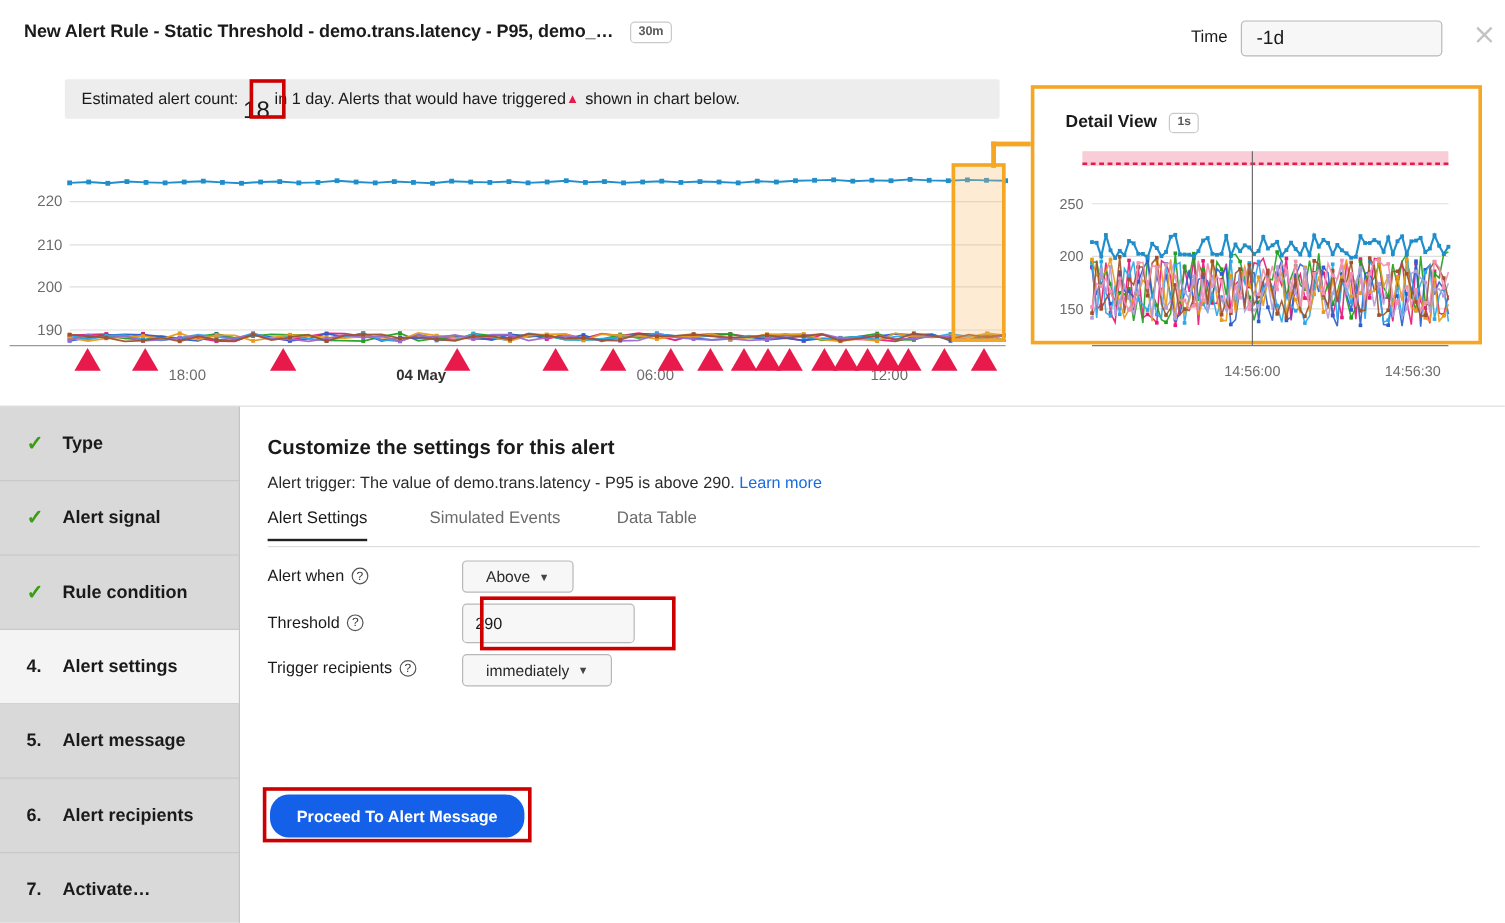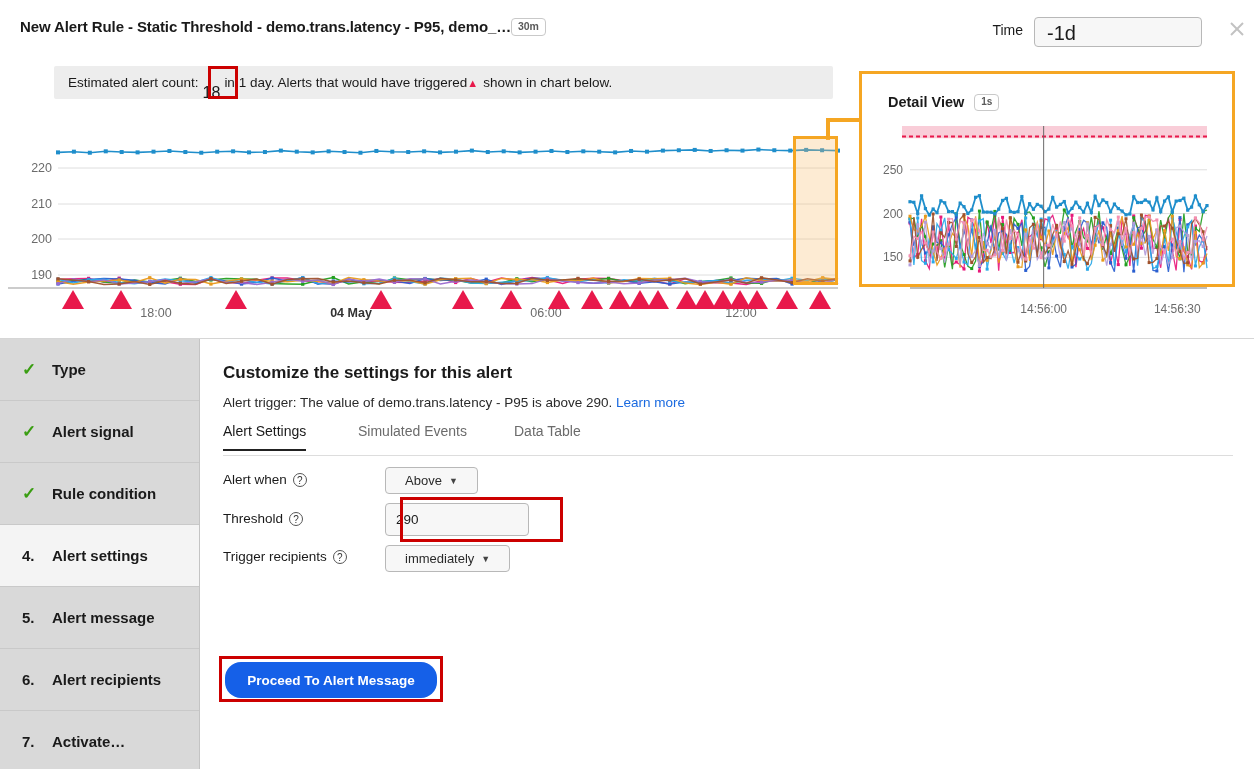--- a/index.html
+++ b/index.html
@@ -17,51 +17,51 @@
     font-size: 15px; font-weight: bold; color: #1a1a1a;
     letter-spacing: -0.1px; white-space: nowrap;
   }
   .pill {
     display: inline-block;
     border: 1px solid #c9c9c9; border-radius: 4px;
     background: #fff; color: #5a5a5a;
     font-size: 10.5px; padding: 2px 6px 3px; line-height: 1;
     vertical-align: 2px;
   }
-  .hdr-title .pill { }
+  .hdr-title .pill { margin-left: 14px; }
   .time-label {
     position: absolute; right: 231px; top: 22px;
     font-size: 14px; color: #1a1a1a;
   }
   .time-box {
     position: absolute; left: 1034px; top: 17px;
     width: 168px; height: 30px;
     border: 1px solid #b8b8b8; border-radius: 4px;
     background: #f7f7f7; color: #1a1a1a;
-    font-size: 20px; padding: 0 0 0 12px; line-height: 30px;
+    font-size: 16px; padding: 0 0 0 12px; line-height: 30px;
     box-sizing: border-box;
   }
   .close-x {
     position: absolute; left: 1228px; top: 20px;
     width: 18px; height: 18px; cursor: pointer;
   }
 
   
   .est-banner {
     position: absolute; left: 54px; top: 66px;
     width: 779px; height: 33px;
     background: #ededed; border-radius: 2px;
     font-size: 13.5px; color: #1a1a1a;
     display: flex; align-items: center;
     padding-left: 14px; box-sizing: border-box;
     white-space: nowrap;
   }
   .est-count {
     display: inline-block;
-    font-size: 16px; font-weight: 500;
+    font-size: 20px; font-weight: 500;
     padding: 0 4px;
     margin-top: 20px;
   }
   .ann-box-count {
     position: absolute; left: 208px; top: 66px;
     width: 30px; height: 33px;
     border: 3px solid #cc0000; box-sizing: border-box;
     pointer-events: none;
   }
   .tri-inline { color: #e8194b; font-size: 11px; vertical-align: 1px; }

